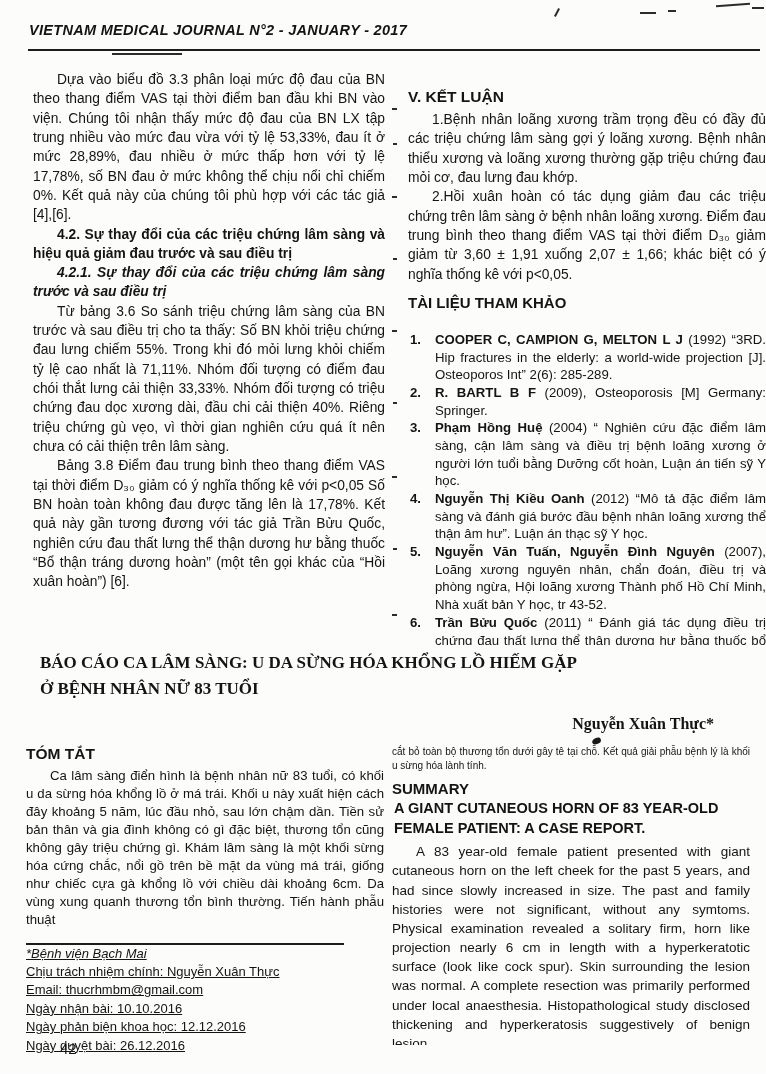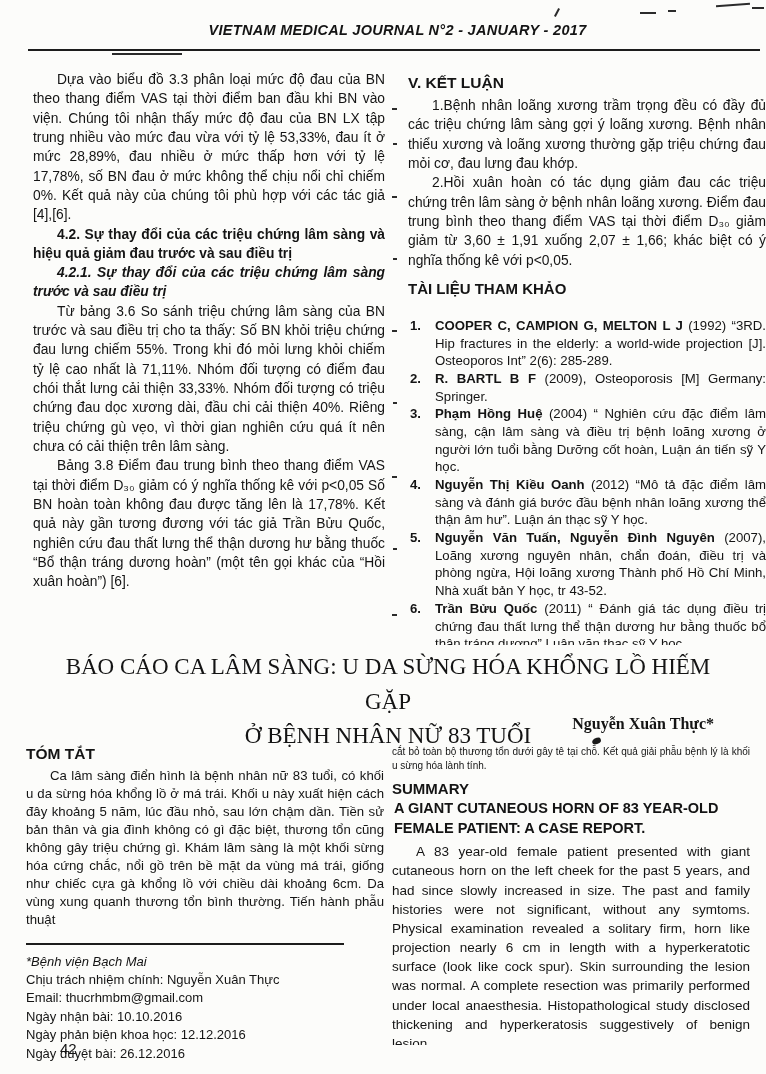--- a/index.html
+++ b/index.html
@@ -3,52 +3,52 @@
 <meta charset="utf-8">
 <style>
   * { margin:0; padding:0; box-sizing:border-box; }
   html,body { background:#e8e8e6; }
   .page {
     position:relative; width:766px; height:1074px; margin:0 auto;
     background:#fcfcfa; color:#141414; overflow:hidden;
     font-family:"Liberation Sans","DejaVu Sans",sans-serif;
   }
   
-  .journal-header { position:absolute; top:22px; left:0; right:0; text-align:center;
+  .journal-header { position:absolute; top:22px; left:0; right:0; 
     font-weight:bold; font-size:14.5px; letter-spacing:.3px; font-style:italic;margin-left:29px; }
   .header-rule { position:absolute; top:49px; left:28px; right:6px; height:2px; background:#1c1c1c; }
   .header-rule2 { position:absolute; top:53px; left:112px; width:70px; height:2px; background:#2a2a2a; }
   
   .artifact { position:absolute; background:#2b2b2b; }
   
   .cols-top { position:absolute; top:70px; left:33px; right:0; display:flex; gap:11px; height:575px; }
   .col-left-top { width:352px; flex:none; }
   .col-right-top { flex:1; overflow:hidden; padding-left:12px; position:relative; }
   p.body-text { font-size:13.8px; line-height:1.4; text-align:justify; text-indent:24px; }
   .bold { font-weight:bold; }
   .boldital { font-weight:bold; font-style:italic; }
-  h3.sec-head { font-size:15.5px; font-weight:bold; margin:4px 0 4px 0; }
+  h3.sec-head { font-size:15.5px; font-weight:bold; margin:18px 0 4px 0; }
   h3.refs-head { font-size:15px; font-weight:bold; margin:10px 0 20px 0; }
   .ref-item { position:relative; padding-left:27px; font-size:13.2px; line-height:1.34; text-align:justify; }
   .ref-num { position:absolute; left:2px; top:0; font-weight:bold; }
   .ref-authors { font-weight:bold; }
   
-  .article-title { position:absolute; top:650px; left:40px; right:30px; text-align:center;
-    font-family:"Liberation Serif","DejaVu Serif",serif; font-weight:normal; font-size:23px; line-height:1.5; }
+  .article-title { position:absolute; top:650px; left:40px; right:30px; 
+    font-family:"Liberation Serif","DejaVu Serif",serif; font-weight:bold; font-size:17px; line-height:1.5; }
   .article-author { position:absolute; top:715px; right:52px;
     font-family:"Liberation Serif","DejaVu Serif",serif; font-weight:bold; font-size:16px; }
   .ink-mark { position:absolute; top:738px; left:592px; width:9px; height:6px; background:#1a1a1a; border-radius:60% 40% 50% 50%; transform:rotate(-18deg); }
   
   .cols-bottom { position:absolute; top:745px; left:26px; right:16px; display:flex; gap:8px; height:300px; }
   .col-left-bot { width:358px; flex:none; display:flex; flex-direction:column; }
   .col-right-bot { flex:1; overflow:hidden; position:relative; }
   h3.abs-head { font-size:15.5px; font-weight:bold; margin-bottom:4px; }
   .abstract-body { font-size:13.2px; line-height:1.36; text-align:justify; text-indent:24px; }
-  .footnote { margin-top:14px; border-top:2px solid #1c1c1c; width:318px; padding-top:8px;
-    font-size:13px; line-height:1.42; }
+  .footnote { margin-top:14px; border-top:2px solid #1c1c1c; width:318px; padding-top:0;
+    font-size:13px; line-height:1.42;text-decoration:underline; }
   .footnote .affil { font-style:italic; }
   h3.summary-head { font-size:15px; font-weight:bold; margin:8px 0 2px 0; }
   .summary-sub { font-size:14.5px; font-weight:bold; text-align:left; line-height:1.35; margin:2px 6px 4px 2px; }
   .summary-body { font-size:13.5px; line-height:1.42; text-align:justify; text-indent:24px; }
   .continuation { font-size:10px; line-height:1.36; text-align:justify; }
   .page-number { position:absolute; left:60px; top:1040px; font-size:15px; }
 </style>
 </head>
 <body>
 

